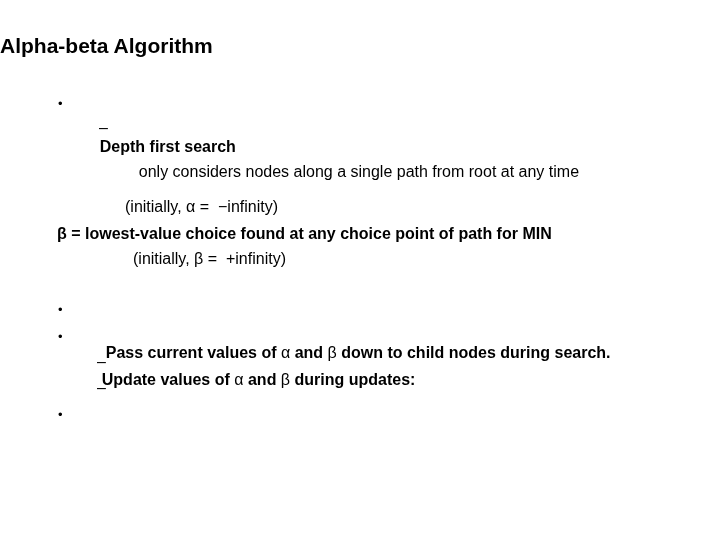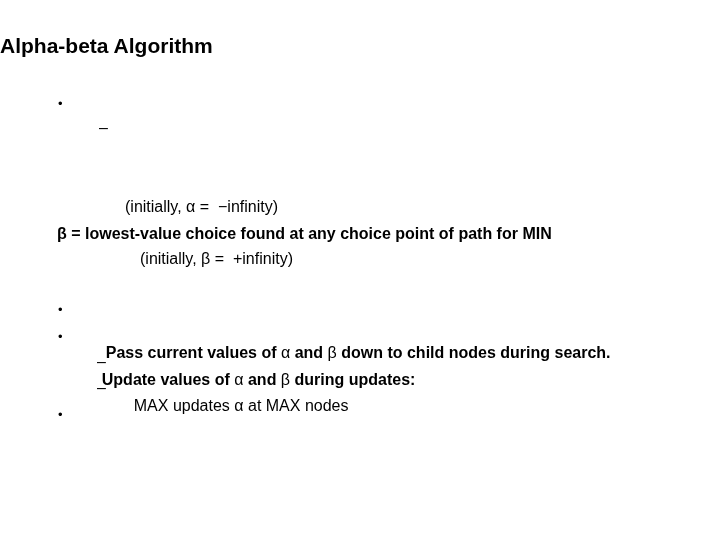--- a/index.html
+++ b/index.html
@@ -43,46 +43,47 @@
 </style>
 </head>
 <body>
 
 <div class="slide">
 
   <div class="title">Alpha-beta Algorithm</div>
 
   <div class="line b" style="top:92px; left:82px; --mx:-24px; --my:1px; --ms:13px">
     <span class="marker">•</span>
+    <span>Depth first search</span>
   </div>
 
   <div class="line" style="top:117px; left:121px; --mx:-22px">
     <span class="marker">–</span>
+    <span>only considers nodes along a single path from root at any time</span>
   </div>
 
 
   <div class="line b" style="top:223px; left:57px">β = lowest-value choice found at any choice point of path for MIN</div>
 
   <div class="line" style="top:196px; left:125px">(initially, α =  −infinity)</div>
 
-  <div class="line" style="top:248px; left:140px">(initially, β =  +infinity)</div>
+  <div class="line" style="top:248px; left:133px">(initially, β =  +infinity)</div>
 
   <div class="line b" style="top:298px; left:88px; --mx:-30px; --my:1px; --ms:13px">
     <span class="marker">•</span>
     <span>Pass current values of </span><span class="sym">α</span><span> and </span><span class="sym">β</span><span> down to child nodes during search.</span>
   </div>
 
   <div class="line b" style="top:325px; left:84px; --mx:-26px; --my:1px; --ms:13px">
     <span class="marker">•</span>
     <span>Update values of </span><span class="sym">α</span><span> and </span><span class="sym">β</span><span> during updates:</span>
   </div>
 
   <div class="line" style="top:351px; left:116px; --mx:-19px">
     <span class="marker">–</span>
-    <span>MAX updates α at MAX nodes</span>
   </div>
 
   <div class="line" style="top:377px; left:117px; --mx:-20px">
     <span class="marker">–</span>
   </div>
 
   <div class="line b" style="top:403px; left:87px; --mx:-29px; --my:1px; --ms:13px">
     <span class="marker">•</span>
   </div>
 

